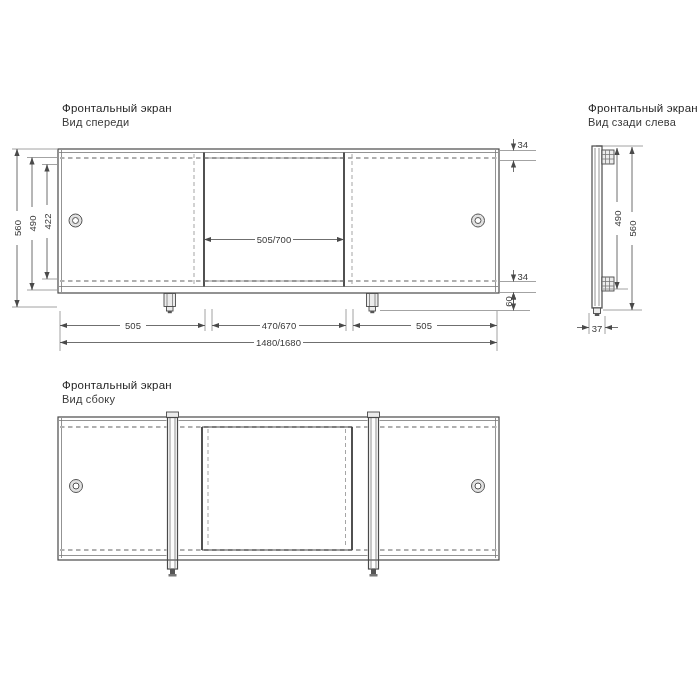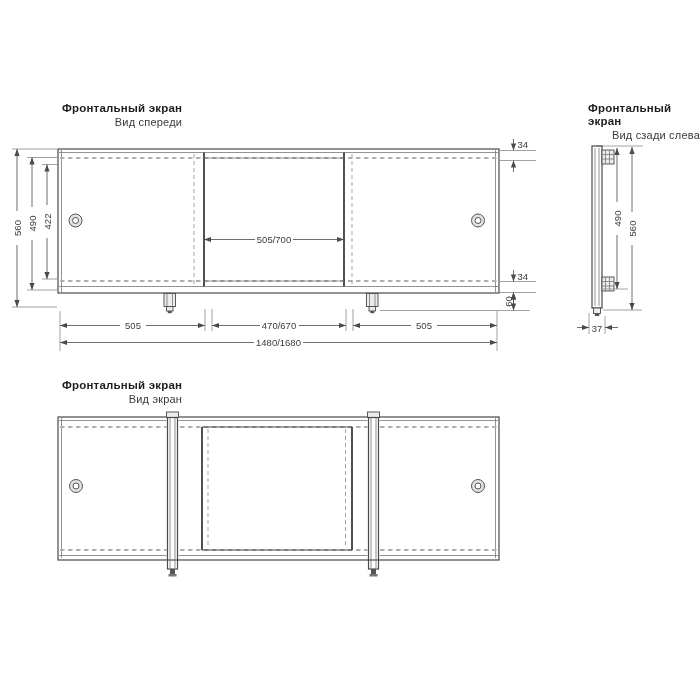--- a/index.html
+++ b/index.html
@@ -1,19 +1,19 @@
 <!DOCTYPE html>
 <html><head>
 <meta charset="utf-8">
 <style>
   html,body{margin:0;padding:0;background:#ffffff;}
   body{width:700px;height:700px;position:relative;font-family:"Liberation Sans",sans-serif;overflow:hidden;}
   .view-title-block{position:absolute;line-height:13px;}
-  .view-title{font-size:11.5px;font-weight:bold;color:#1e1e1e;letter-spacing:.2px;}
-  .view-subtitle{font-size:11px;color:#3a3a3a;letter-spacing:.2px;margin-top:1px;text-align:right;}
+  .view-title{font-size:11.5px;font-weight:normal;color:#1e1e1e;letter-spacing:.2px;}
+  .view-subtitle{font-size:11px;color:#3a3a3a;letter-spacing:.2px;margin-top:1px;}
   svg{position:absolute;left:0;top:0;}
   .ln{stroke:#4a4a4a;stroke-width:1.2;fill:none;}
   .ln2{stroke:#777777;stroke-width:.8;fill:none;}
   .dash{stroke:#b0b0b0;stroke-width:2;fill:none;stroke-dasharray:4.5 3.5;}
   .vdash{stroke:#a5a5a5;stroke-width:1;fill:none;stroke-dasharray:4 3;}
   .divl{stroke:#3e3e3e;stroke-width:1.8;fill:none;}
   .ext{stroke:#8c8c8c;stroke-width:.8;fill:none;}
   .dim{stroke:#4a4a4a;stroke-width:.8;fill:none;}
   .dimtxt{font-family:"Liberation Sans",sans-serif;font-size:9.5px;fill:#3a3a3a;}
   .wbg{fill:#ffffff;}
@@ -28,21 +28,21 @@
 <div class="view-title-block" style="left:62px;top:102px;">
   <div class="view-title">Фронтальный экран</div>
   <div class="view-subtitle">Вид спереди</div>
 </div>
 <div class="view-title-block" style="left:588px;top:102px;">
   <div class="view-title">Фронтальный экран</div>
   <div class="view-subtitle">Вид сзади слева</div>
 </div>
 <div class="view-title-block" style="left:62px;top:379px;">
   <div class="view-title">Фронтальный экран</div>
-  <div class="view-subtitle">Вид экран</div>
+  <div class="view-subtitle">Вид сбоку</div>
 </div>
 
 <svg width="700" height="700" viewBox="0 0 700 700">
   <defs>
     <marker id="arr" markerWidth="9" markerHeight="7" refX="7.5" refY="3" orient="auto-start-reverse" markerUnits="userSpaceOnUse">
       <path d="M0.5,0.4 L7.5,3 L0.5,5.6 Z" fill="#4a4a4a"></path>
     </marker>
   </defs>
 
   <g>

